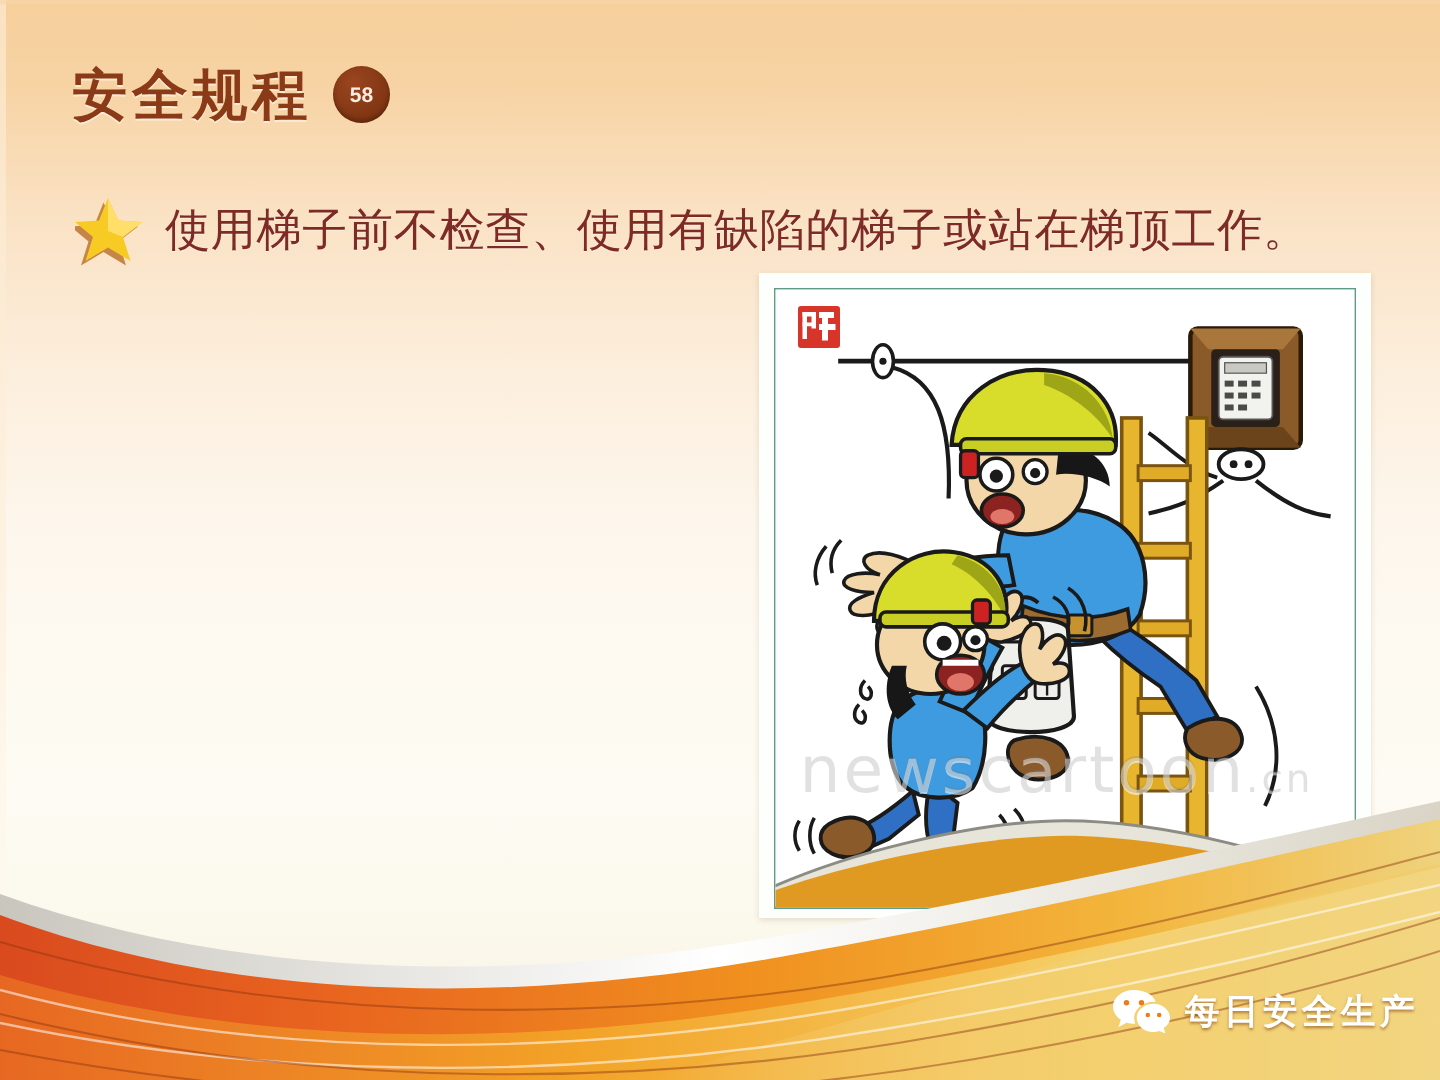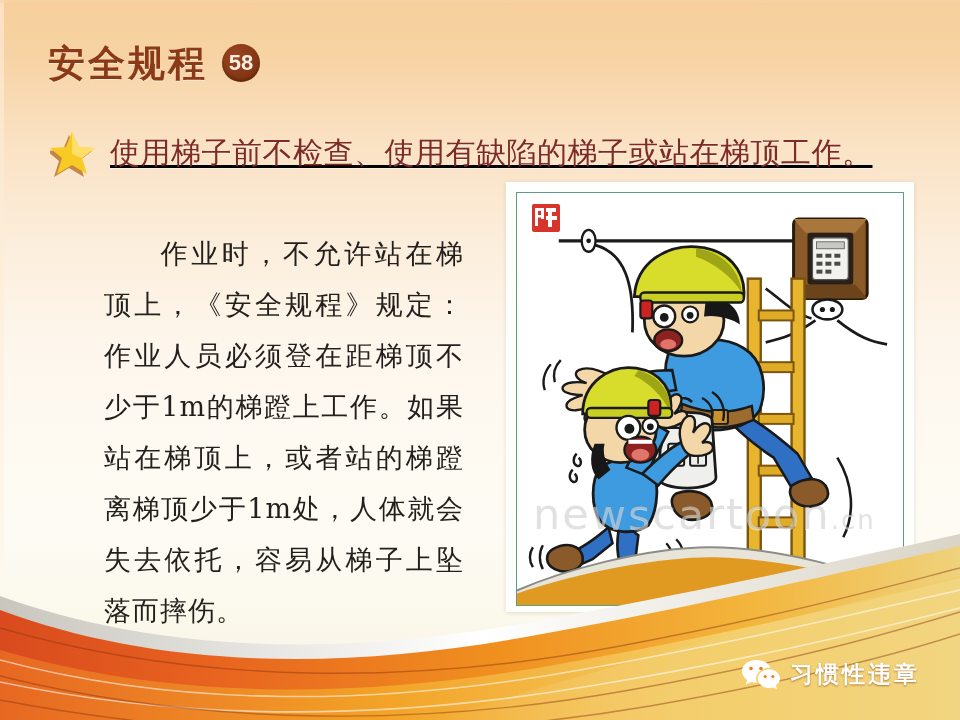--- a/index.html
+++ b/index.html
@@ -31,29 +31,29 @@
   .title-row{position:absolute;left:48px;top:44px;display:flex;align-items:center;gap:14px;}
   .title-text{
     font-size:37px;font-weight:700;color:#8A3A16;letter-spacing:3px;
     font-family:"DejaVu Serif","Liberation Serif",serif;
     text-shadow:0 1px 0 rgba(255,255,255,.5);
     line-height:1;
   }
   .badge{
     width:38px;height:38px;border-radius:50%;
     background:radial-gradient(circle at 36% 30%,#9A4520,#7E3411 75%);
-    color:#FBEDE2;font-size:22px;font-weight:700;
+    color:#FBEDE2;font-size:14px;font-weight:700;
     display:flex;align-items:center;justify-content:center;
     font-family:"Liberation Sans",sans-serif;
     box-shadow:inset 0 -2px 3px rgba(0,0,0,.25);
     letter-spacing:0px;
   }
 
   
-  .sub-row{position:absolute;left:50px;top:128px;display:flex;align-items:center;gap:6px;width:900px;text-decoration:underline;}
+  .sub-row{position:absolute;left:50px;top:128px;display:flex;align-items:center;gap:6px;width:900px;}
   .star-wrap{width:54px;height:50px;position:relative;flex:none;}
   .sub-text{
     font-size:30px;color:#7E2B25;letter-spacing:0.5px;white-space:nowrap;
     font-family:"DejaVu Serif","Liberation Serif",serif;
     text-shadow:0 1px 0 rgba(255,255,255,.45);
   }
 
   
   .body-text{
     position:absolute;left:104px;top:228px;width:360px;
@@ -118,23 +118,20 @@
     <div class="star-wrap">
       <svg viewBox="0 0 54 50" class="illus-svg" aria-hidden="true">
         <polygon points="22,4 29,19 45,20 32,30 37,46 22,37 7,46 12,30 0,20 16,19" fill="#B4661B" opacity=".75" transform="translate(-3,3)"></polygon>
         <polygon points="22,4 29,19 45,20 32,30 37,46 22,37 7,46 12,30 0,20 16,19" fill="#F7CB24"></polygon>
         <polygon points="22,4 29,19 45,20 32,30 22,26" fill="#FFE071" opacity=".9"></polygon>
       </svg>
     </div>
     <div class="sub-text">使用梯子前不检查、使用有缺陷的梯子或站在梯顶工作。</div>
   </div>
 
-  <div class="body-text">
-    <span class="indent"></span><span>作业时，不允许站在梯顶上，《安全规程》规定：作业人员必须登在距梯顶不少于1m的梯蹬上工作。如果站在梯顶上，或者站的梯蹬离梯顶少于1m处，人体就会失去依托，容易从梯子上坠落而摔伤。</span>
-  </div>
 
   <div class="illus-outer">
     <div class="illus-inner">
 
       <svg class="illus-svg" viewBox="0 0 388 414">
         <rect x="0" y="0" width="388" height="414" fill="#FFFFFF"></rect>
 
         <line x1="42" y1="48" x2="330" y2="48" stroke="#1A1A1A" stroke-width="3.2"></line>
         <ellipse cx="72" cy="48" rx="7" ry="11" fill="#FFFFFF" stroke="#1A1A1A" stroke-width="2.4"></ellipse>
         <circle cx="72" cy="48" r="2.4" fill="#1A1A1A"></circle>
@@ -363,16 +360,16 @@
                C14.4 22.3 14.1 21 14.1 19.7 C14.1 13.6 20 8.8 27.2 8.8
                C27.6 8.8 28 8.8 28.4 8.9 C27.1 4.3 21.2 1 14 1 Z" fill="#FFFFFF"></path>
       <circle cx="9" cy="9.5" r="1.8" fill="#EE7B17"></circle>
       <circle cx="19" cy="9.5" r="1.8" fill="#EE7B17"></circle>
       <path d="M38 19.6 C38 14.4 33 10.2 26.9 10.2 C20.8 10.2 15.8 14.4 15.8 19.6
                C15.8 24.8 20.8 29 26.9 29 C28.3 29 29.6 28.8 30.9 28.4 L35 30 L33.8 26.3
                C36.4 24.6 38 22.3 38 19.6 Z" fill="#FFFFFF"></path>
       <circle cx="23.2" cy="17.6" r="1.5" fill="#EE7B17"></circle>
       <circle cx="30.8" cy="17.6" r="1.5" fill="#EE7B17"></circle>
     </svg>
-    <div class="footer-label">习惯性违章</div>
+    <div class="footer-label">每日安全生产</div>
   </div>
 
 </div>
 
 </body></html>

